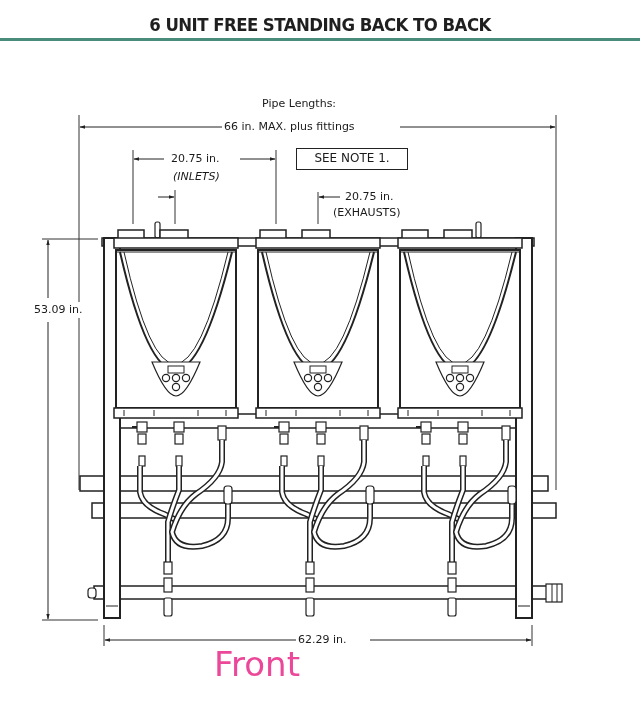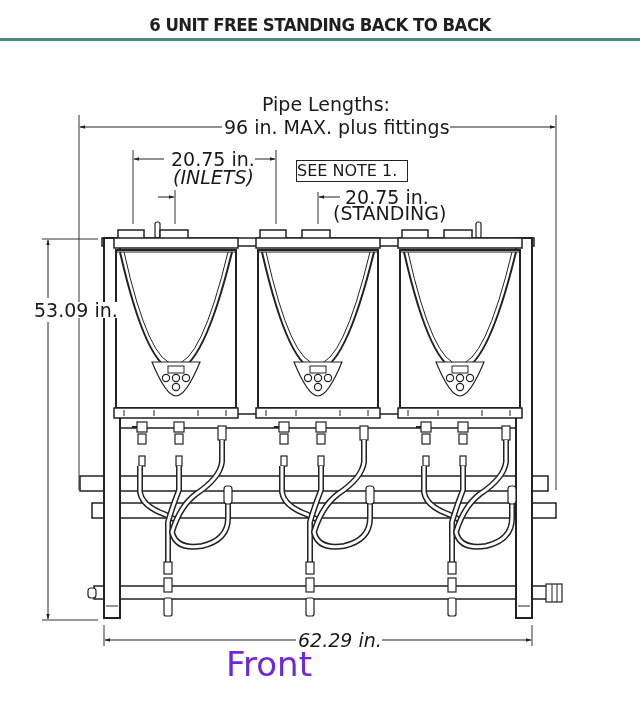--- a/index.html
+++ b/index.html
@@ -3,23 +3,23 @@
 <meta charset="utf-8">
 <style>
   html, body { margin: 0; padding: 0; background: #ffffff; }
   body { width: 640px; height: 701px; position: relative; overflow: hidden; font-family: "Liberation Sans", sans-serif; color: #1a1a1a; }
   .title {
     position: absolute; left: 0; top: 14px; width: 640px; text-align: center;
     font-family: "DejaVu Sans", sans-serif; font-weight: bold; font-size: 18px;
     letter-spacing: -0.6px; color: #1f1f1f; transform: scaleX(0.92);
   }
   .title-rule { position: absolute; left: 0; top: 38px; width: 640px; height: 3px; background: #4a8c7c; }
-  .lbl { position: absolute; font-family: "DejaVu Sans", sans-serif; font-size: 19px; color: #1a1a1a; background: #fff; white-space: nowrap; line-height: 16px; }
-  .note-box { position: absolute; left: 296px; top: 148px; width: 112px; height: 22px; border: 1.5px solid #222; box-sizing: border-box; font-family: "DejaVu Sans", sans-serif; font-size: 16px; line-height: 19px; margin-top: 12px; }
-  .front { position: absolute; left: 15px; top: 644px; width: 508px; text-align: center; font-family: "DejaVu Sans", sans-serif; font-size: 34px; color: #6d28d9; }
+  .lbl { position: absolute; font-family: "DejaVu Sans", sans-serif; font-size: 11px; color: #1a1a1a; background: #fff; white-space: nowrap; line-height: 16px; }
+  .note-box { position: absolute; left: 296px; top: 148px; width: 112px; height: 22px; border: 1.5px solid #222; box-sizing: border-box; font-family: "DejaVu Sans", sans-serif; font-size: 12px; text-align: center; line-height: 19px; }
+  .front { position: absolute; left: 3px; top: 644px; width: 508px; text-align: center; font-family: "DejaVu Sans", sans-serif; font-size: 34px; color: #ec4899; }
   svg.diagram { position: absolute; left: 0; top: 0; }
 </style>
 </head>
 <body>
 
 <div class="title">6 UNIT FREE STANDING BACK TO BACK</div>
 <div class="title-rule"></div>
 
 <svg class="diagram" width="640" height="701" viewBox="0 0 640 701" xmlns="http://www.w3.org/2000/svg">
   <defs>
@@ -137,27 +137,27 @@
     </g>
   <g transform="translate(284,422)">
       <use href="#plumb"></use>
     </g>
   <g transform="translate(426,422)">
       <use href="#plumb"></use>
     </g>
 </svg>
 
 <div class="lbl" style="left:262px; top:96px; background:transparent;">Pipe Lengths:</div>
-<div class="lbl" style="left:224px; top:119px;">96 in. MAX. plus fittings</div>
+<div class="lbl" style="left:224px; top:119px;">66 in. MAX. plus fittings</div>
 
 <div class="lbl" style="left:171px; top:151px;">20.75 in.</div>
 <div class="lbl" style="left:173px; top:169px;font-style:italic;">(INLETS)</div>
 
 <div class="note-box">SEE NOTE 1.</div>
 
 <div class="lbl" style="left:345px; top:189px;">20.75 in.</div>
-<div class="lbl" style="left:333px; top:205px;">(STANDING)</div>
+<div class="lbl" style="left:333px; top:205px;">(EXHAUSTS)</div>
 
 <div class="lbl" style="left:8px; top:302px;margin-left:26px;">53.09 in.</div>
 
-<div class="lbl" style="left:298px; top:632px;font-style:italic;">62.29 in.</div>
+<div class="lbl" style="left:298px; top:632px;">62.29 in.</div>
 
 <div class="front">Front</div>
 
 </body></html>

